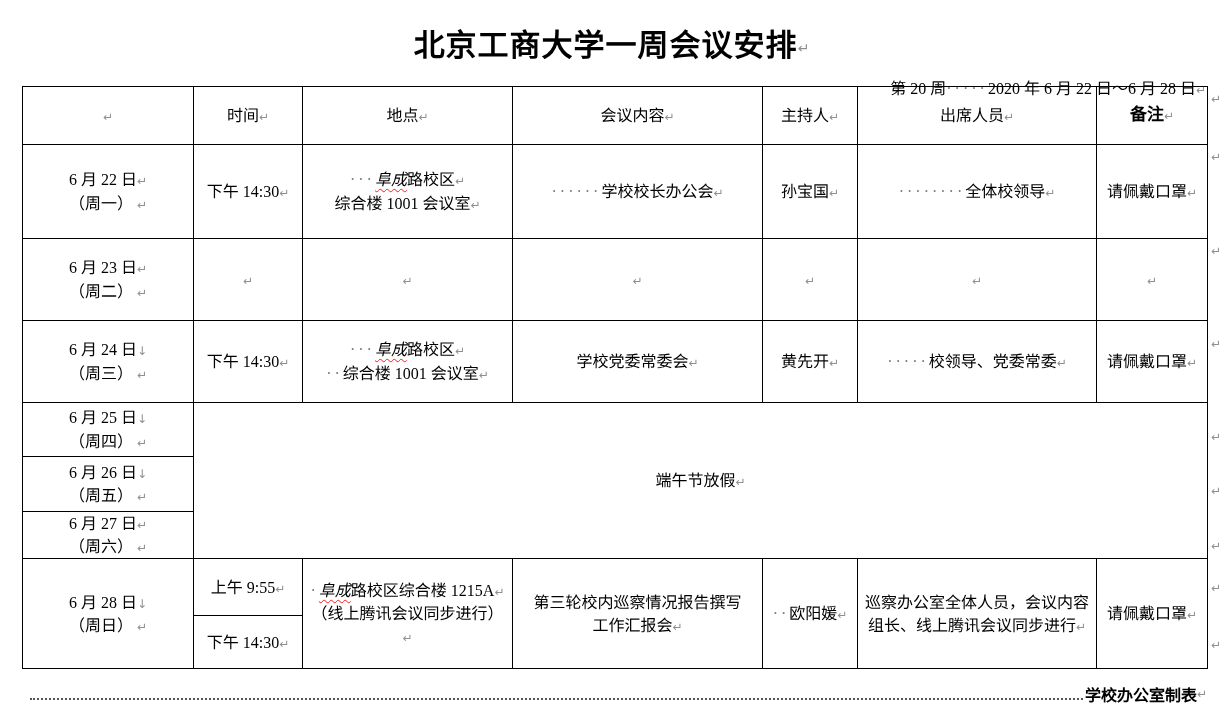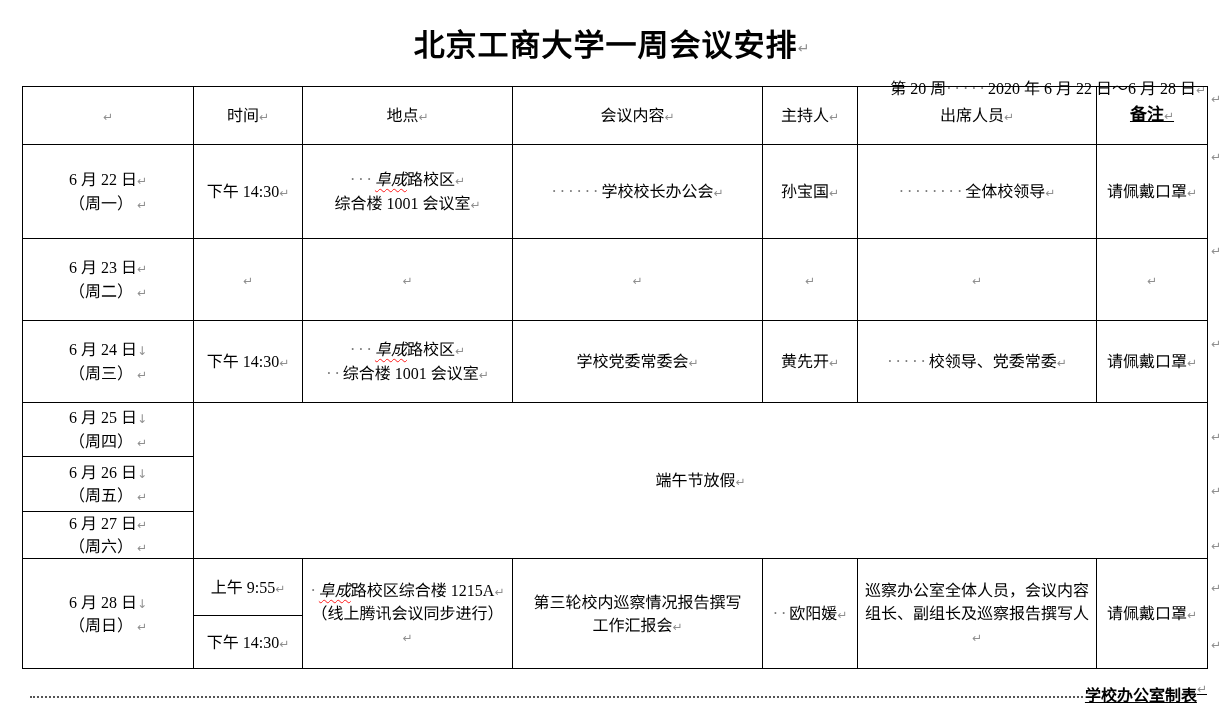--- a/index.html
+++ b/index.html
@@ -26,30 +26,29 @@
     border-collapse:collapse;table-layout:fixed;width:1185px;font-size:16px;
   }
   table.sched td{
     border:1px solid #000;text-align:center;vertical-align:middle;
     padding:0 4px;line-height:1.45;overflow:hidden;
   }
   col.c0{width:171px}col.c1{width:109px}col.c2{width:210px}
   col.c3{width:250px}col.c4{width:95px}col.c5{width:239px}col.c6{width:111px}
   tr.h58{height:58px}tr.h94{height:94px}tr.h93{height:82px}tr.h54{height:54px}
   tr.h55{height:55px}tr.h42{height:42px}tr.h57{height:57px}tr.h53{height:53px}
-  td.remark-h{font-weight:bold;font-size:17px;text-decoration:underline;}
+  td.remark-h{font-weight:bold;font-size:17px;}
   td.tight{line-height:1.3;}
   .loose{line-height:2.1;}
   td.left{text-align:left;padding:0 8px;}
   
   .rowmark{position:absolute;left:1189px;width:20px;text-align:left;}
   .footer{
-    position:absolute;left:30px;right:17px;top:682px;display:flex;align-items:flex-start;
+    position:absolute;left:30px;right:17px;top:682px;display:flex;align-items:center;
     font-size:16px;
-    text-decoration:underline;
   }
   .footer .leader{flex:1;border-bottom:2px dotted #555;margin:0 2px 4px 0;height:14px;}
   .footer .label{font-weight:bold;white-space:nowrap;}
 </style>
 </head>
 <body>
 
 <div class="page">
 
   <div class="doc-title"><span>北京工商大学一周会议安排</span><span class="mark">↵</span></div>
@@ -156,21 +155,21 @@
           <div><span class="dots">·</span><span class="err">阜成</span><span>路校区综合楼 1215A</span><span class="mark">↵</span></div>
           <div><span>（线上腾讯会议同步进行）</span><span class="mark">↵</span></div>
         </td>
         <td rowspan="2" class="left loose">
           <div><span>第三轮校内巡察情况报告撰写</span></div>
           <div><span>工作汇报会</span><span class="mark">↵</span></div>
         </td>
         <td rowspan="2"><span class="dots">··</span><span>欧阳媛</span><span class="mark">↵</span></td>
         <td rowspan="2" class="left loose">
           <div><span>巡察办公室全体人员，会议内容</span></div>
-          <div><span>组长、副组长及巡察报告撰写人</span><span class="mark">↵</span></div>
+          <div><span>组长、线上腾讯会议同步进行</span><span class="mark">↵</span></div>
         </td>
         <td rowspan="2"><span>请佩戴口罩</span><span class="mark">↵</span></td>
       </tr>
       <tr class="h53">
         <td><span>下午 14:30</span><span class="mark">↵</span></td>
       </tr>
     </tbody>
       </table>
 
     <span class="mark rowmark" style="top:6px">↵</span>

